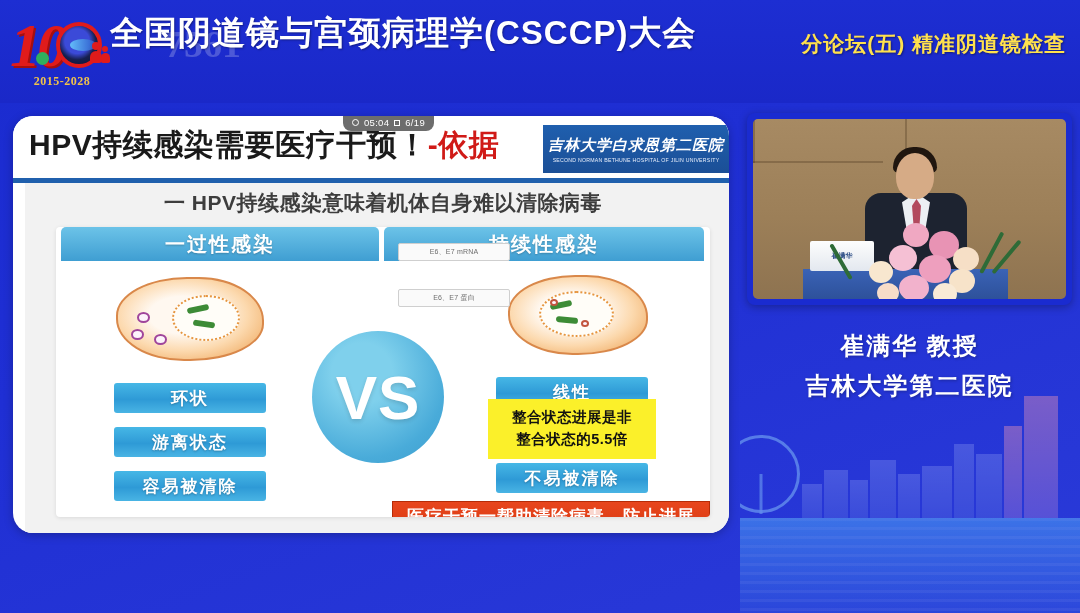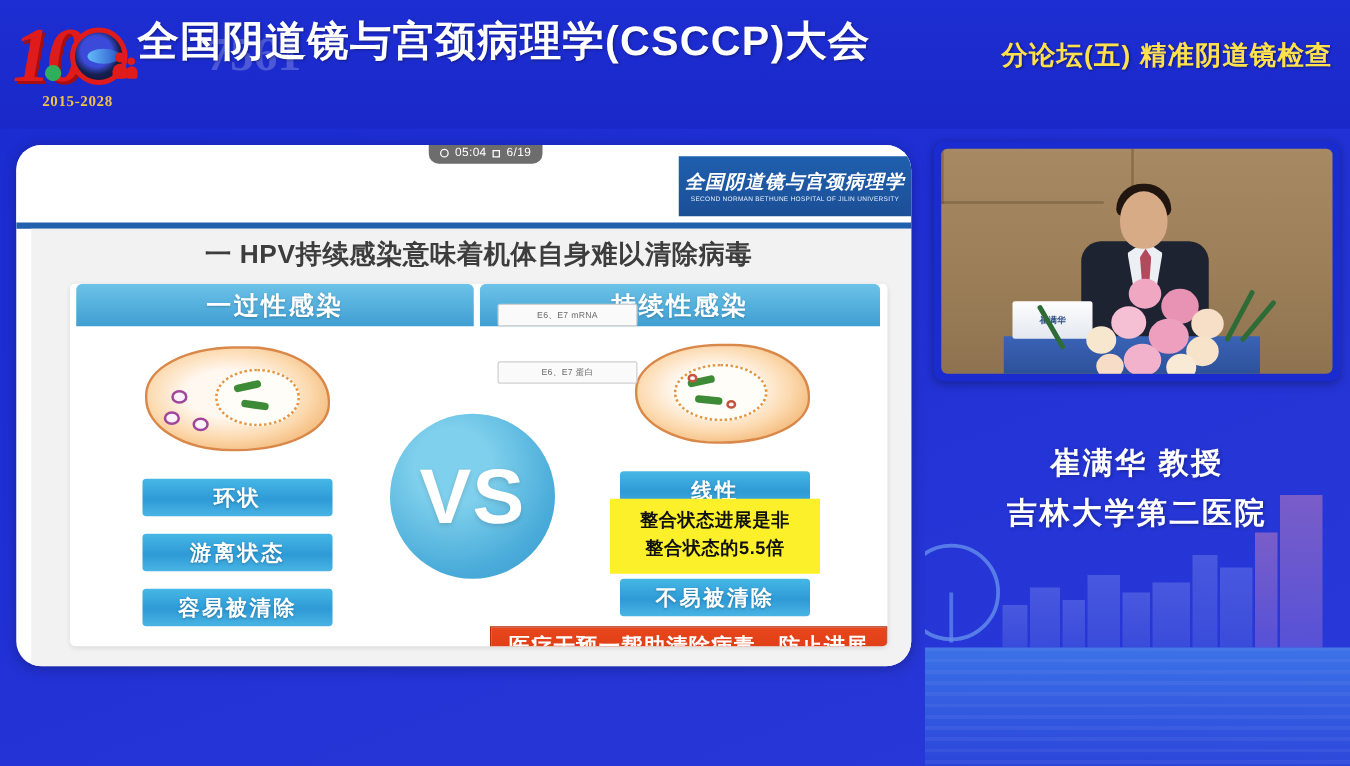--- a/index.html
+++ b/index.html
@@ -313,21 +313,21 @@
   .flower {
     position:absolute; border-radius:50%;
   }
   .greens {
     position:absolute; width:4px; border-radius:2px;
     background:#2e6b37; transform-origin:50% 100%;
   }
 
   .speaker {
     position:absolute; left:747px; top:330px; width:325px;
-    text-align:center; color:#ffffff;margin-top:24px;
+    text-align:center; color:#ffffff;
   }
   .speaker .nm {
     font-size:24px; font-weight:bold; letter-spacing:2px;
     text-shadow:1px 1px 3px rgba(0,0,0,.3);
   }
   .speaker .af {
     margin-top:8px; font-size:24px; font-weight:bold; letter-spacing:2px;
     text-shadow:1px 1px 3px rgba(0,0,0,.3);
   }
 </style>
@@ -379,23 +379,26 @@
   <div class="slide">
 
     <div class="slide-title-row">
       <div class="ts-badge">
         <span class="clk"></span>
         <span>05:04</span>
         <span class="sq"></span>
         <span>6/19</span>
       </div>
 
+      <div class="slide-title">
+        <span>HPV持续感染需要医疗干预！</span><span class="red">-依据</span>
+      </div>
 
       <div class="hosp-logo">
-        <div class="hosp-cn">全国阴道镜与宫颈病理学</div>
+        <div class="hosp-cn">吉林大学白求恩第二医院</div>
         <div class="hosp-en">SECOND NORMAN BETHUNE HOSPITAL OF JILIN UNIVERSITY</div>
       </div>
       <div class="title-underline"></div>
     </div>
 
     <div class="slide-body">
       <div class="sub-line">一 HPV持续感染意味着机体自身难以清除病毒</div>
 
       <div class="panel">
 

